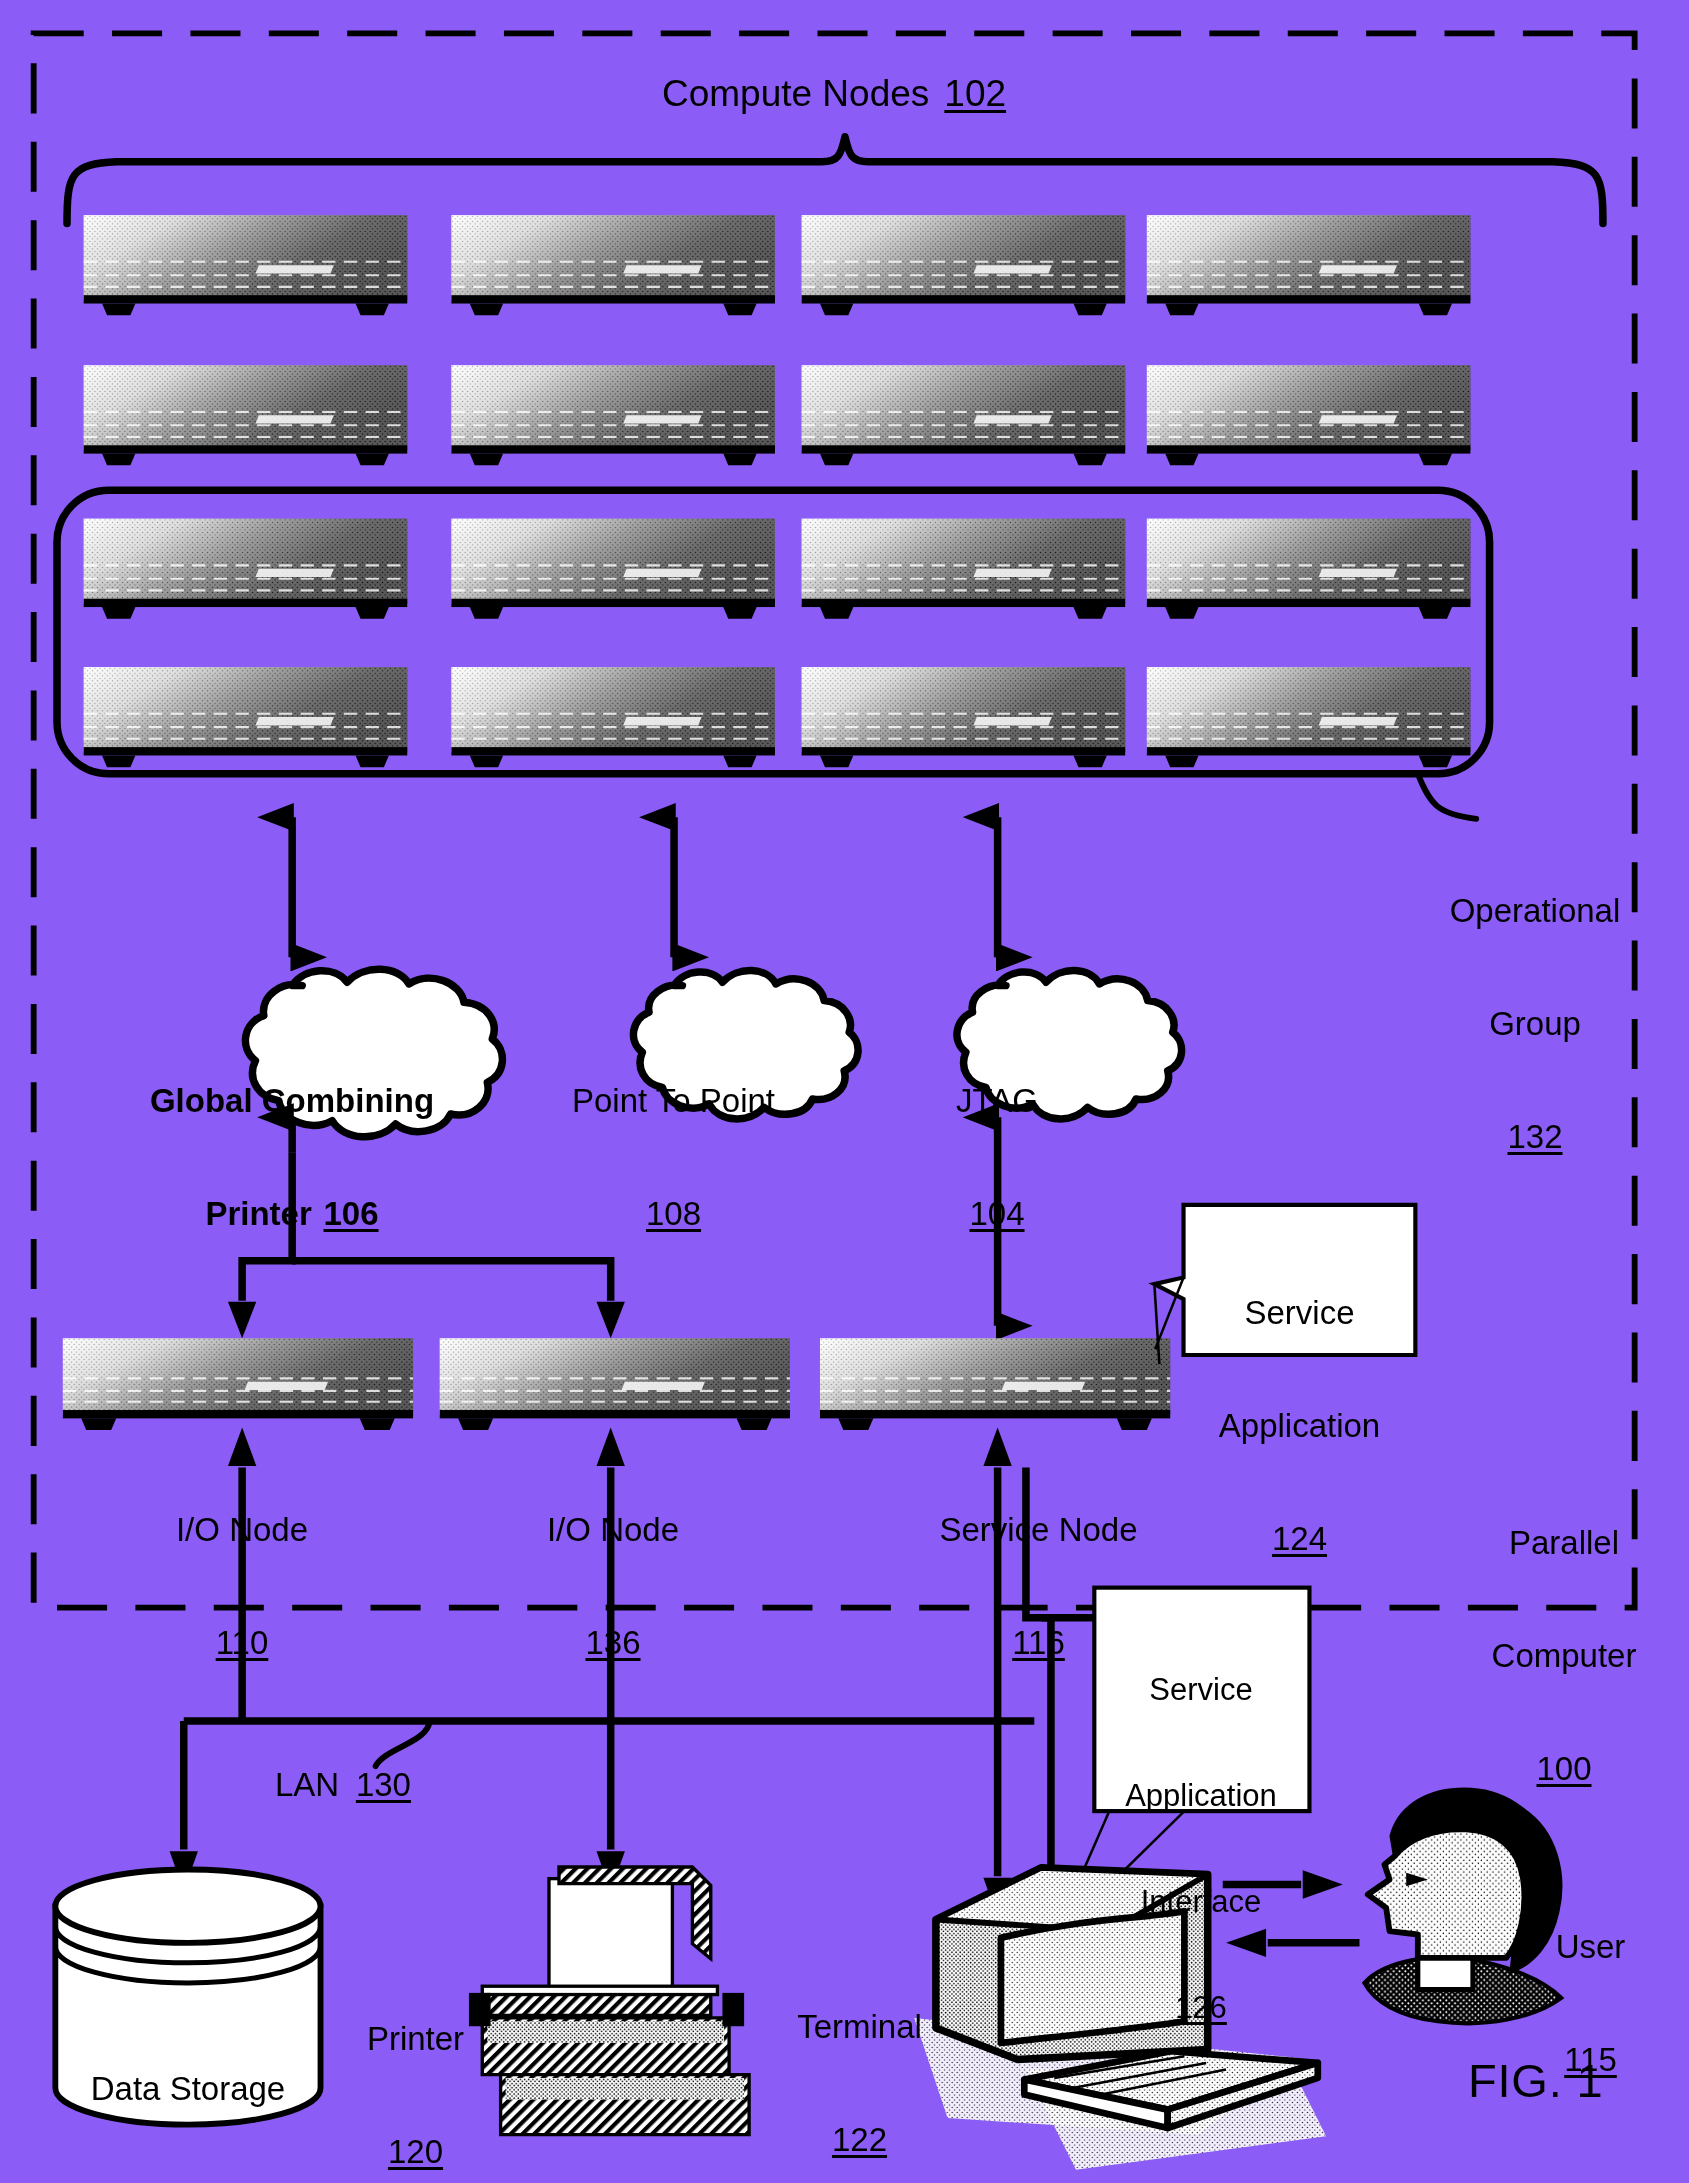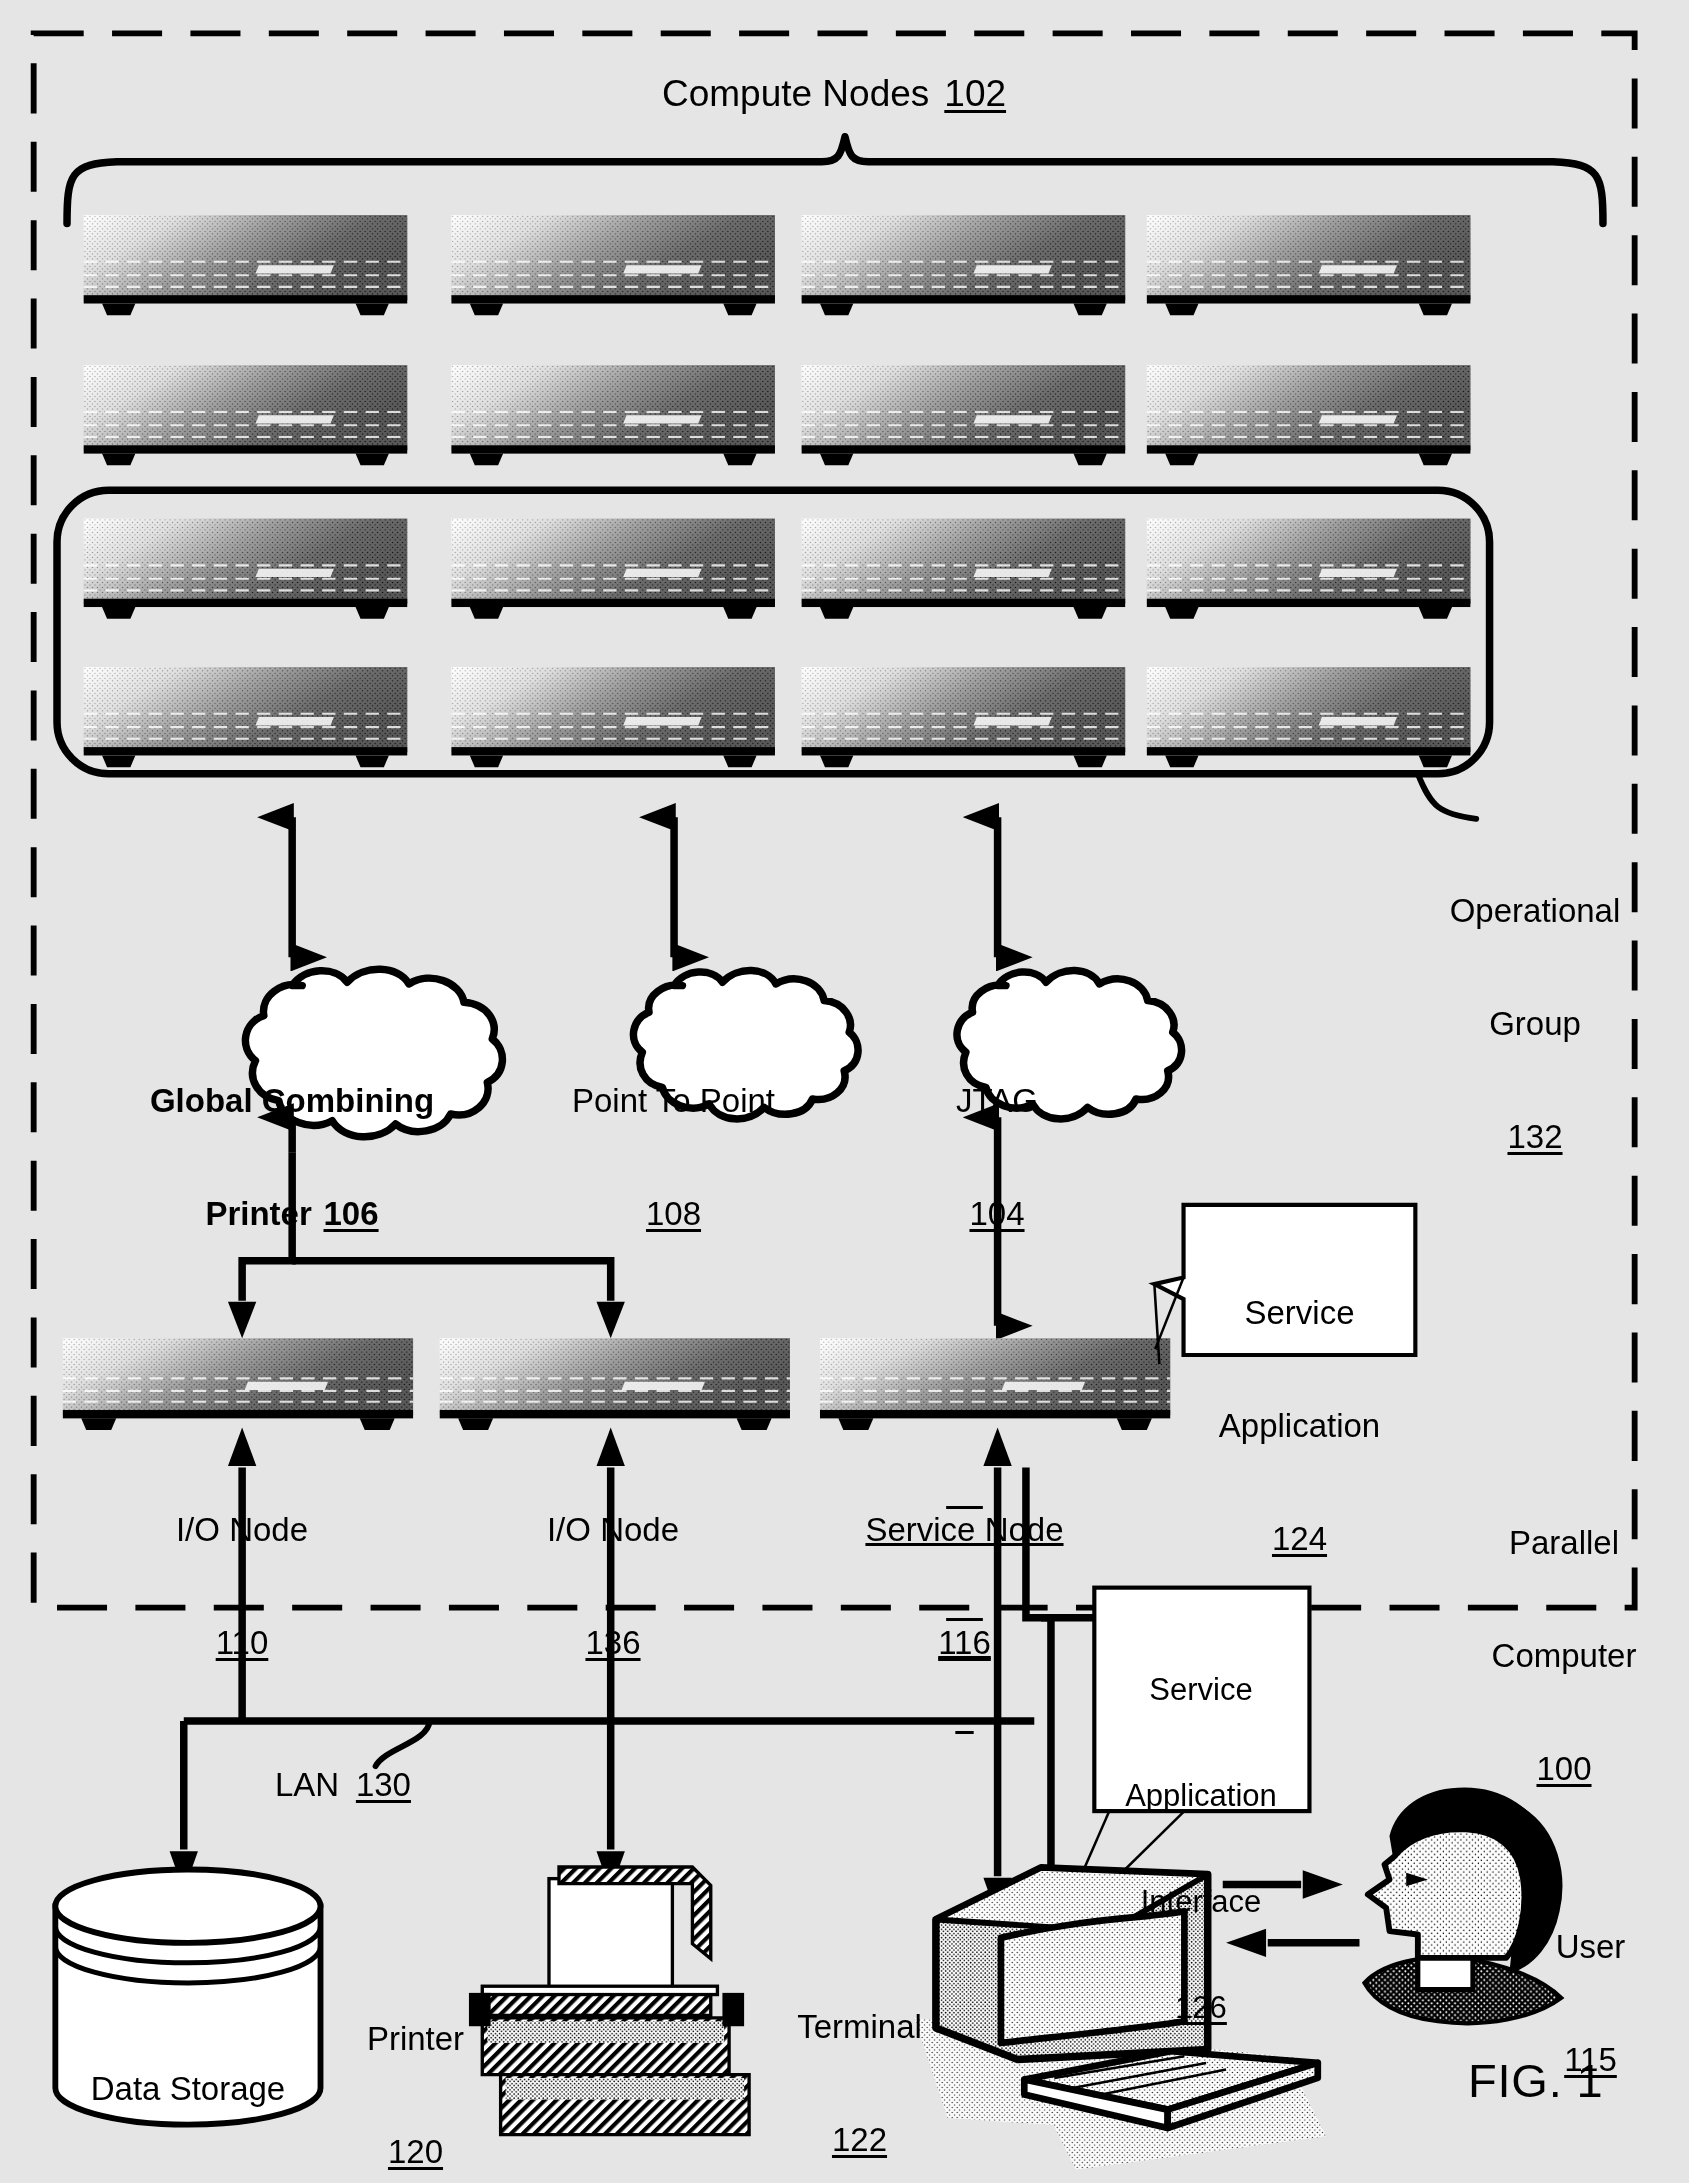--- a/index.html
+++ b/index.html
@@ -7,21 +7,21 @@
     padding: 0;
     background: #ffffff;
   }
   body {
     font-family: "Liberation Sans", sans-serif;
   }
   #figure-root {
     position: relative;
     width: 1690px;
     height: 2183px;
-    background: #e5e5e5;
+    background: #8b5cf6;
     overflow: hidden;
   }
   #figure-svg {
     position: absolute;
     left: 0;
     top: 0;
     width: 1690px;
     height: 2183px;
   }
   .lbl {
@@ -537,21 +537,21 @@
   </div>
 
   <div class="lbl lbl-l1" style="left:117px; top:1436px; width:250px;">
     <div>I/O Node</div>
     <div class="ref">110</div>
   </div>
   <div class="lbl lbl-l1" style="left:488px; top:1436px; width:250px;">
     <div>I/O Node</div>
     <div class="ref">136</div>
   </div>
-  <div class="lbl lbl-l1" style="left:835px; top:1436px; width:259px;text-decoration:underline;">
+  <div class="lbl lbl-l1" style="left:909px; top:1436px; width:259px;">
     <div>Service Node</div>
     <div class="ref">116</div>
   </div>
 
   <div class="lbl lbl-l1" style="left:1468px; top:1449px; width:192px; text-align:center;">
     <div>Parallel</div>
     <div>Computer</div>
     <div class="ref">100</div>
   </div>
 

